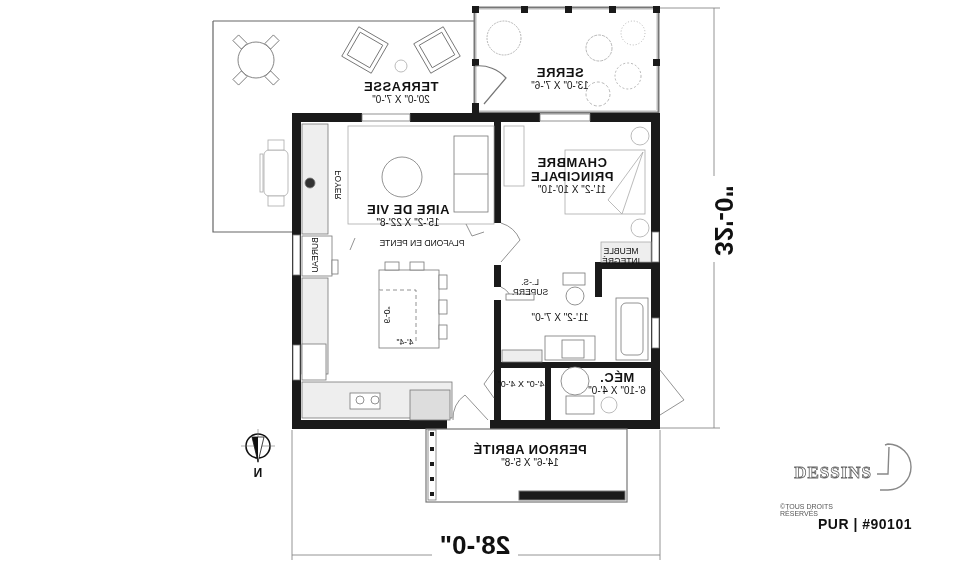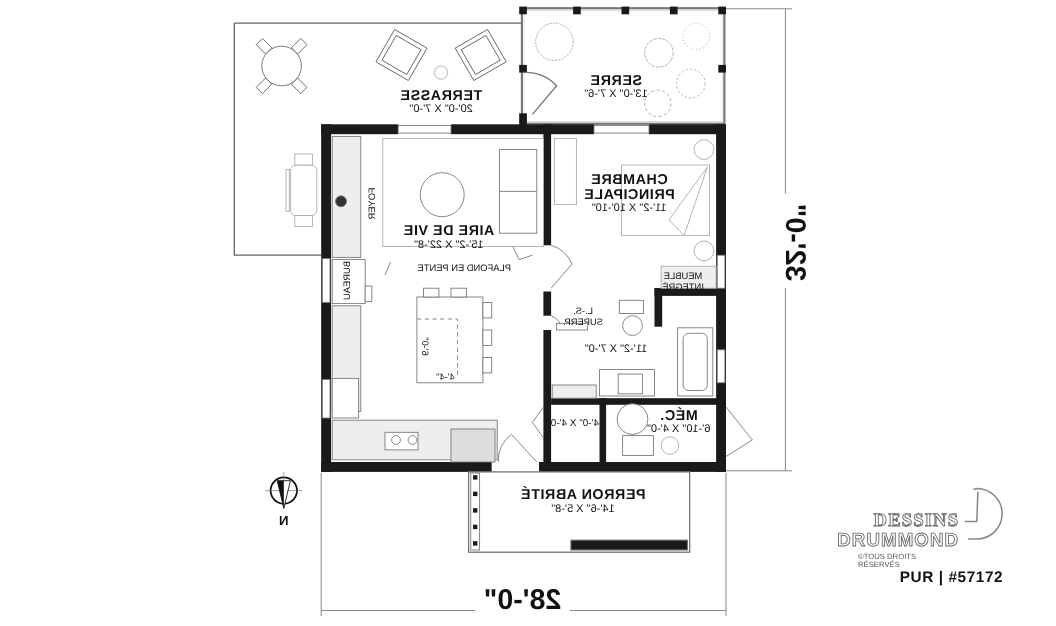--- a/index.html
+++ b/index.html
@@ -237,16 +237,15 @@
 <div class="lbl small vert-l" style="left:372px; top:310px; width:30px;">6'-0"</div>
 <div class="lbl small" style="left:393px; top:337px; width:24px;">4'-4"</div>
 
 <div class="lbl big-dim" style="left:430px; top:530px; width:90px;">28'-0"</div>
 <div class="lbl big-dim vert-l" style="left:678px; top:205px; width:90px;">32'-0"</div>
 
 <div class="lbl" style="left:250px; top:466px; width:16px; font-weight:bold; font-size:12px;">N</div>
 
 <div class="logo">
   <div class="logo-l1">DESSINS</div>
-  <div class="logo-l2">DRUMMOND</div>
   <div class="logo-l3">©TOUS DROITS RÉSERVÉS</div>
 </div>
-<div class="plan-id">PUR | #57172</div>
+<div class="plan-id">PUR | #90101</div>
 
 </body></html>

